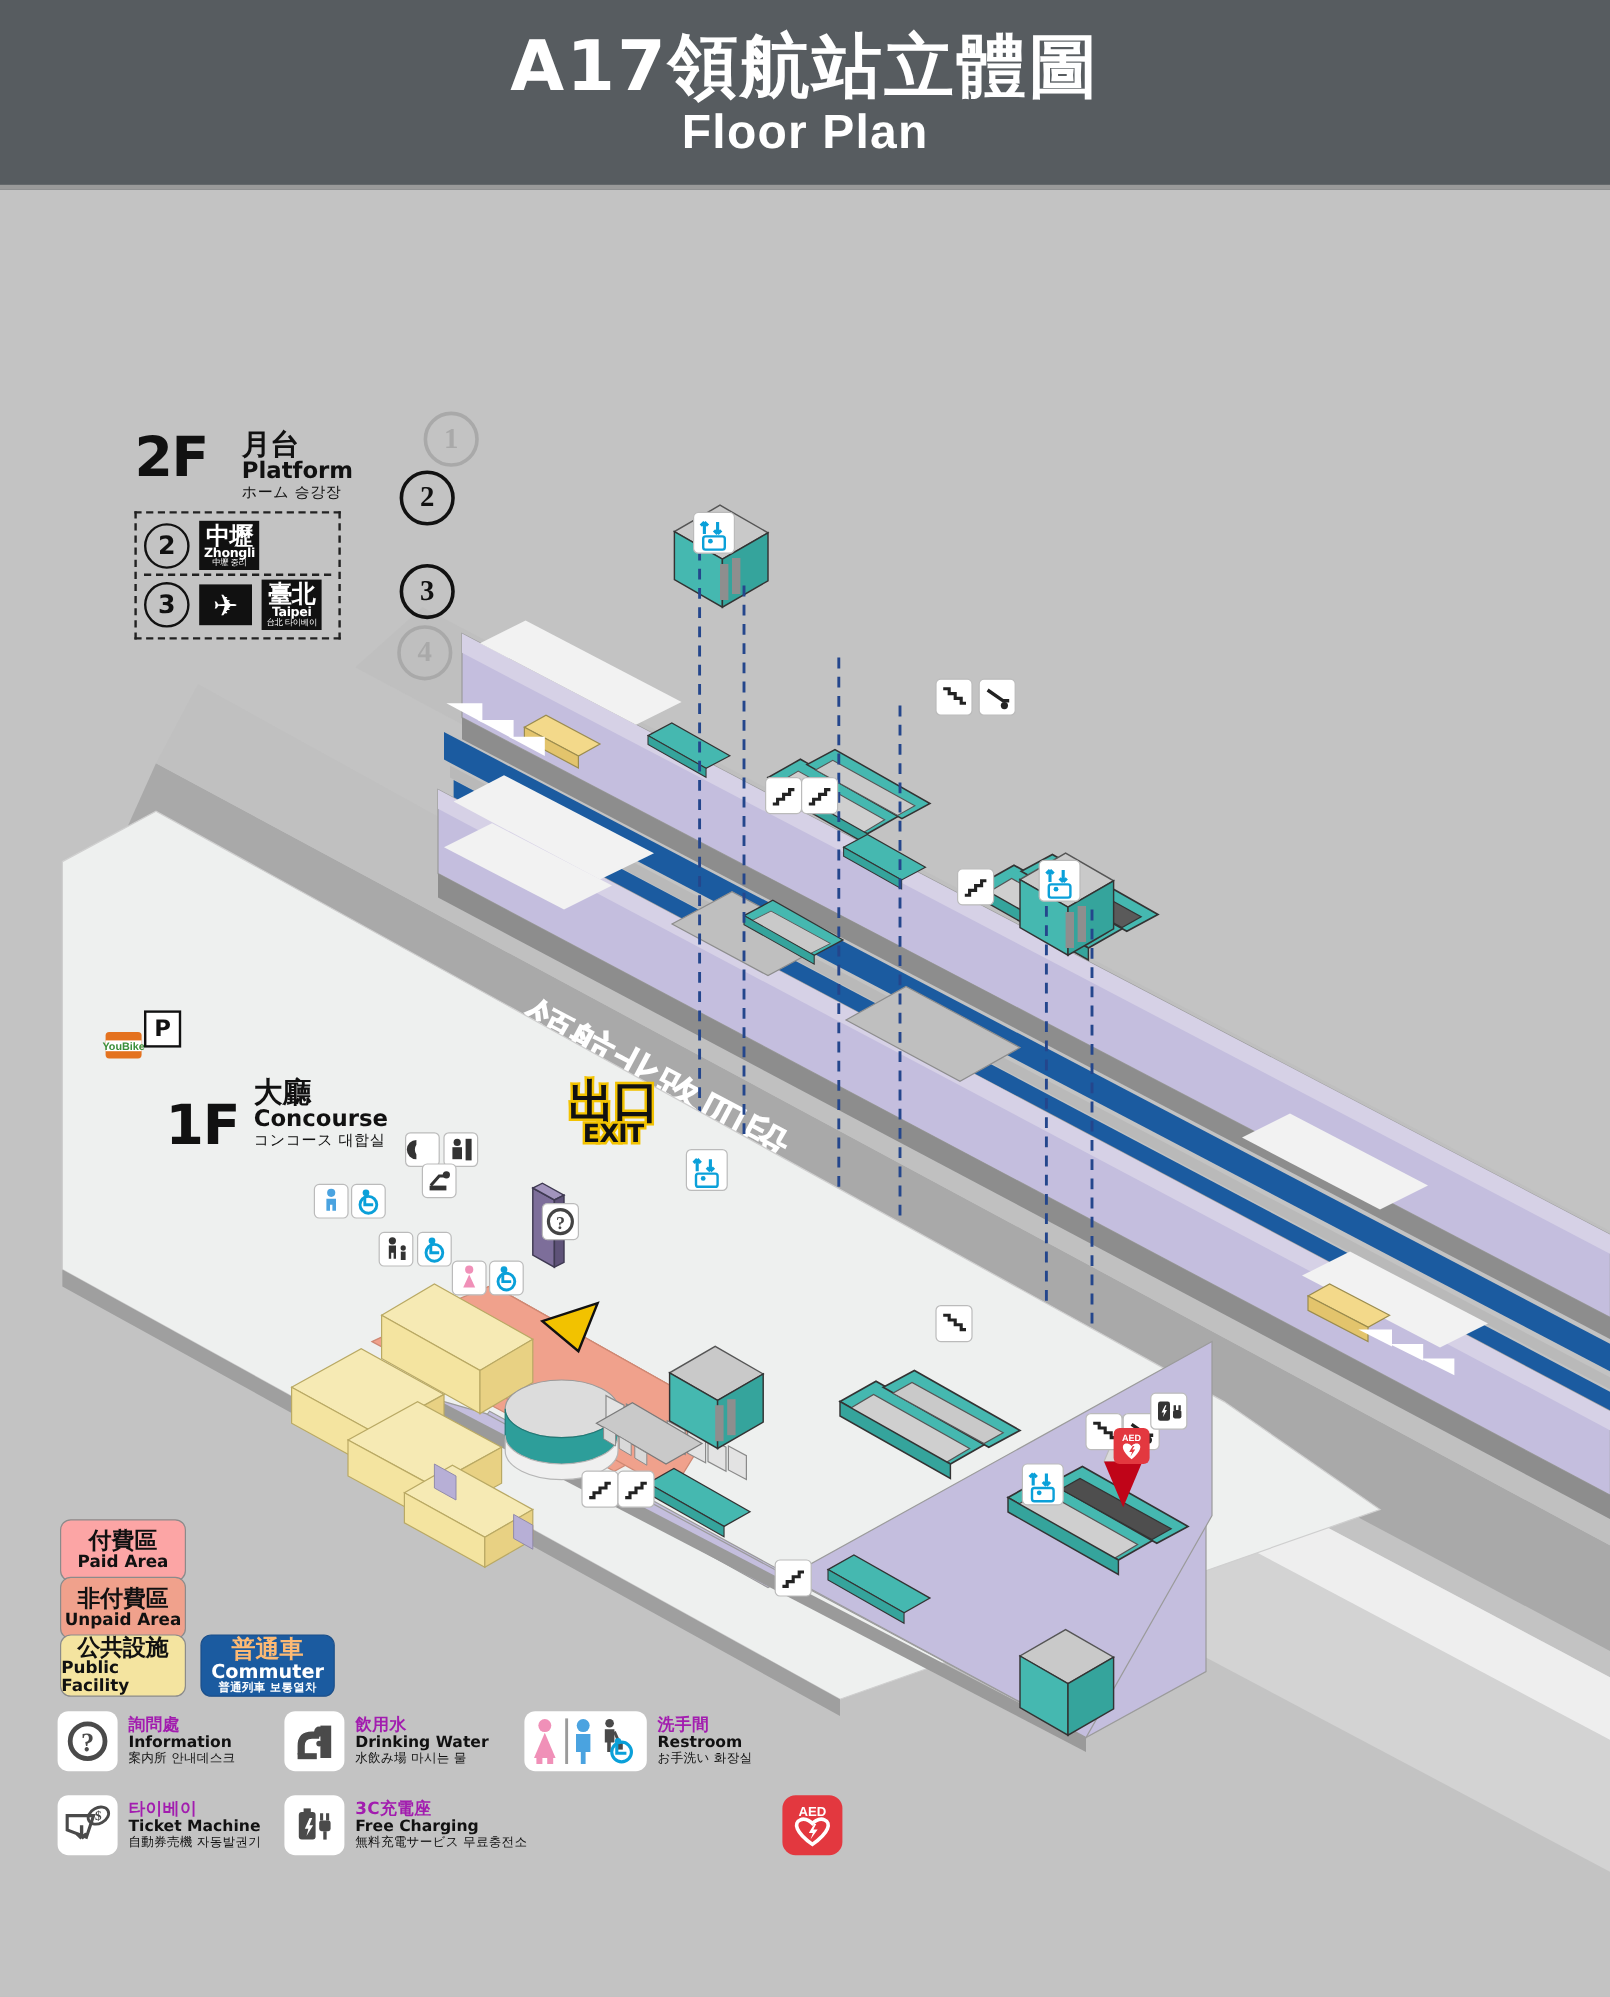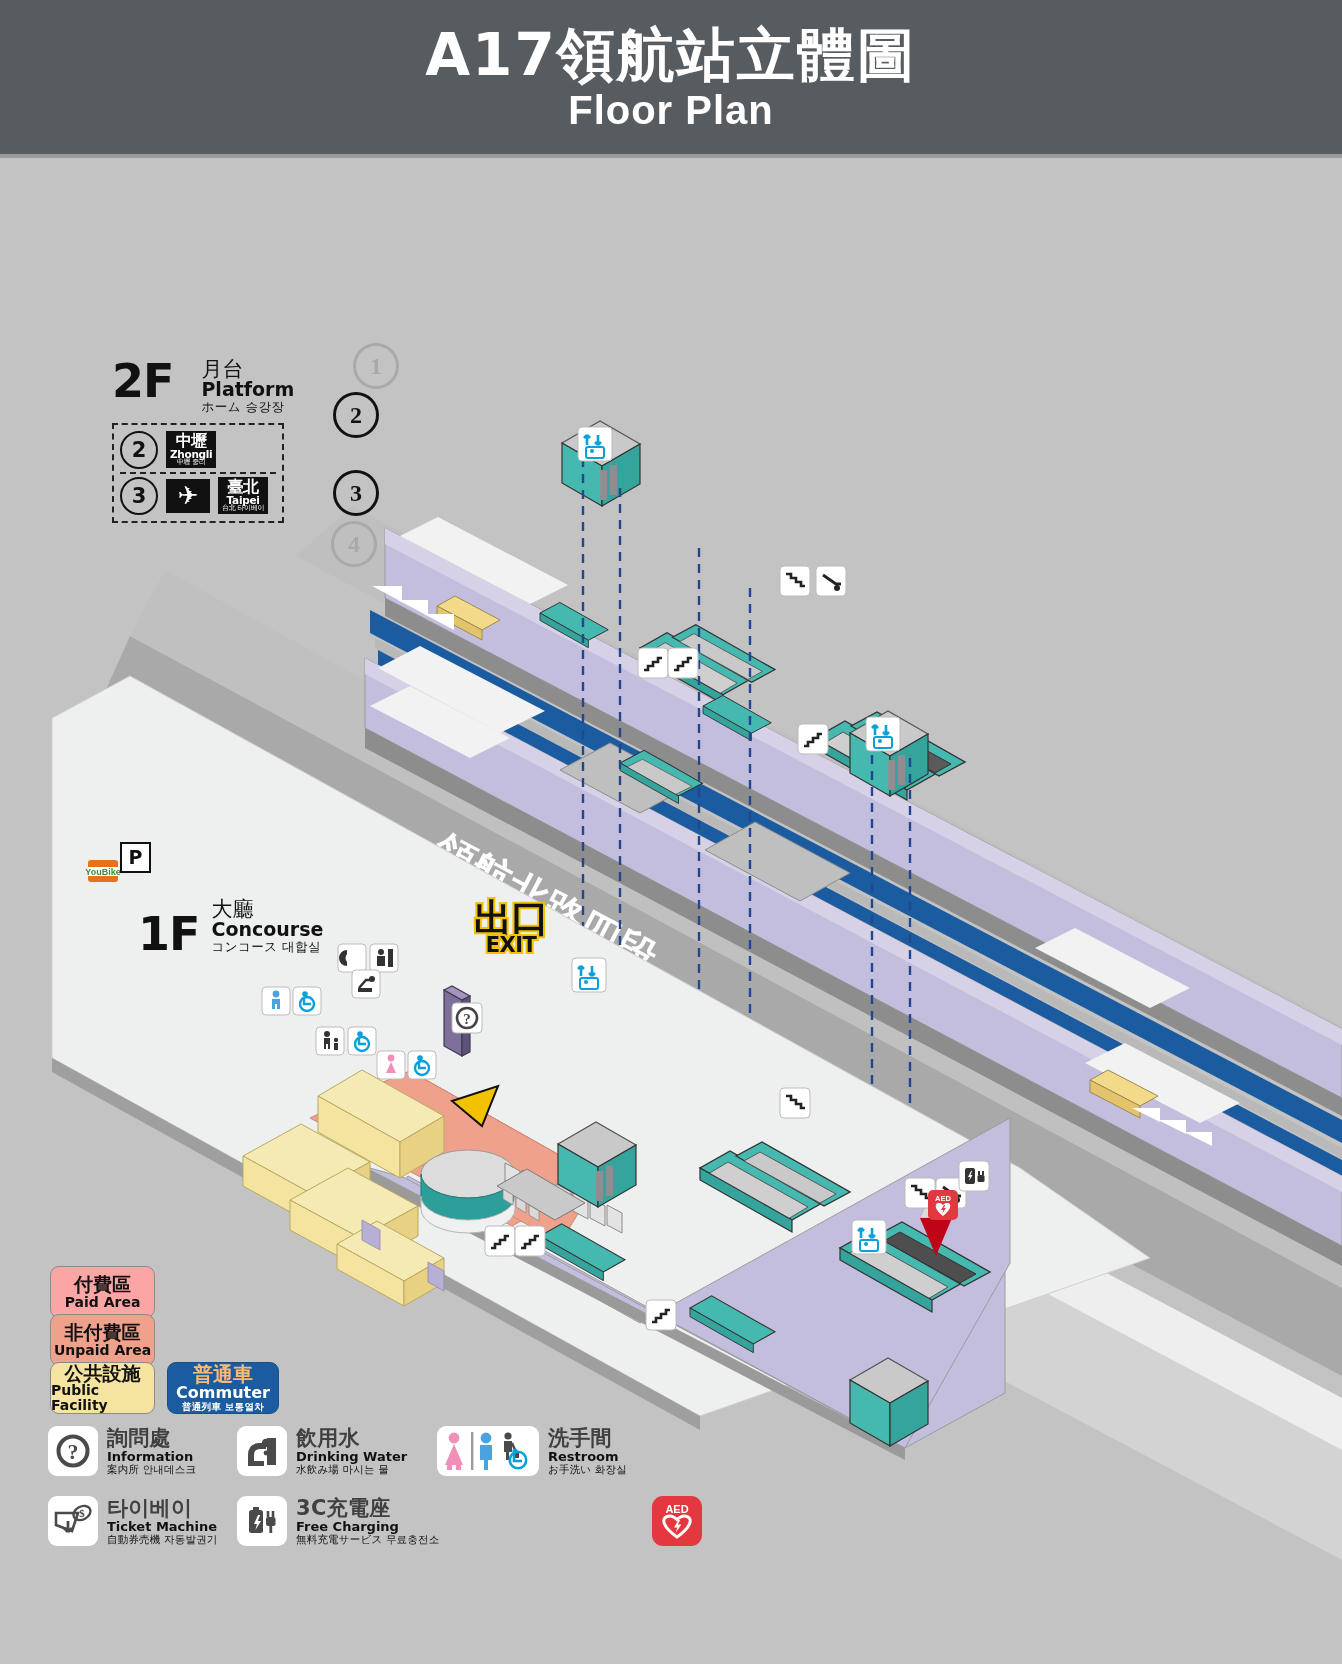--- a/index.html
+++ b/index.html
@@ -25,38 +25,38 @@
   }
   #header .rule{position:absolute;left:0;bottom:0;width:100%;height:4px;background:#9a9a9a;}
 
   
   #map{position:absolute;left:0;top:158px;width:1342px;height:1506px;}
   svg{display:block;}
 
   
   .floorlbl{position:absolute;}
   .fl-big{font-size:46px;font-weight:bold;color:#111;line-height:1;letter-spacing:-1px;}
-  .fl-cn{font-size:21px;font-weight:normal;color:#111;line-height:1.05;}
+  .fl-cn{font-size:24px;font-weight:bold;color:#111;line-height:1.05;}
   .fl-en{font-size:19px;font-weight:bold;color:#111;line-height:1.05;}
   .fl-jp{font-size:12.5px;color:#111;line-height:1.1;letter-spacing:.5px;}
 
   .dashbox{
     border:2px dashed #222;padding:3px 6px;margin-top:6px;width:156px;
   }
   .dashrow{display:flex;align-items:center;gap:8px;padding:3px 0;}
   .dashrow + .dashrow{border-top:2px dashed #222;}
   .circnum{
     width:34px;height:34px;border:2.6px solid #111;border-radius:50%;
     display:flex;align-items:center;justify-content:center;
     font-size:21px;font-weight:bold;color:#111;flex:0 0 auto;
   }
   .stchip{
     background:#111;color:#fff;padding:2px 4px;text-align:center;line-height:1;
   }
-  .stchip .c1{font-size:16px;font-weight:bold;letter-spacing:-0.5px;}
+  .stchip .c1{font-size:20px;font-weight:bold;letter-spacing:-0.5px;}
   .stchip .c2{font-size:10.5px;font-weight:bold;letter-spacing:-0.3px;}
   .stchip .c3{font-size:7px;letter-spacing:-0.3px;}
   .planechip{
     background:#111;width:44px;height:34px;display:flex;align-items:center;justify-content:center;
     color:#fff;font-size:25px;line-height:1;
   }
 
   
   .tnum{
     position:absolute;width:40px;height:40px;border-radius:50%;
@@ -100,21 +100,21 @@
   .chip.commuter .jp{font-size:9.5px;color:#fff;font-weight:bold;letter-spacing:.3px;}
 
   .lgitem{position:absolute;display:flex;align-items:center;gap:9px;}
   .lgicon{
     width:50px;height:50px;background:#fff;border-radius:9px;
     display:flex;align-items:center;justify-content:center;flex:0 0 auto;
     box-sizing:border-box;
   }
   .lgicon.aed{background:#e3383f;border-radius:11px;}
   .lgtxt{line-height:1.08;}
-  .lgtxt .cn{font-size:21px;font-weight:bold;color:#404040;letter-spacing:.3px;}
+  .lgtxt .cn{font-size:14px;font-weight:bold;color:#a21caf;letter-spacing:.3px;}
   .lgtxt .en{font-size:13px;font-weight:bold;color:#111;}
   .lgtxt .jp{font-size:10.5px;color:#111;letter-spacing:.2px;}
 </style>
 </head>
 <body>
 
 <div id="header">
   <div class="t1">A17領航站立體圖</div>
   <div class="t2">Floor Plan</div>
   <div class="rule"></div>

